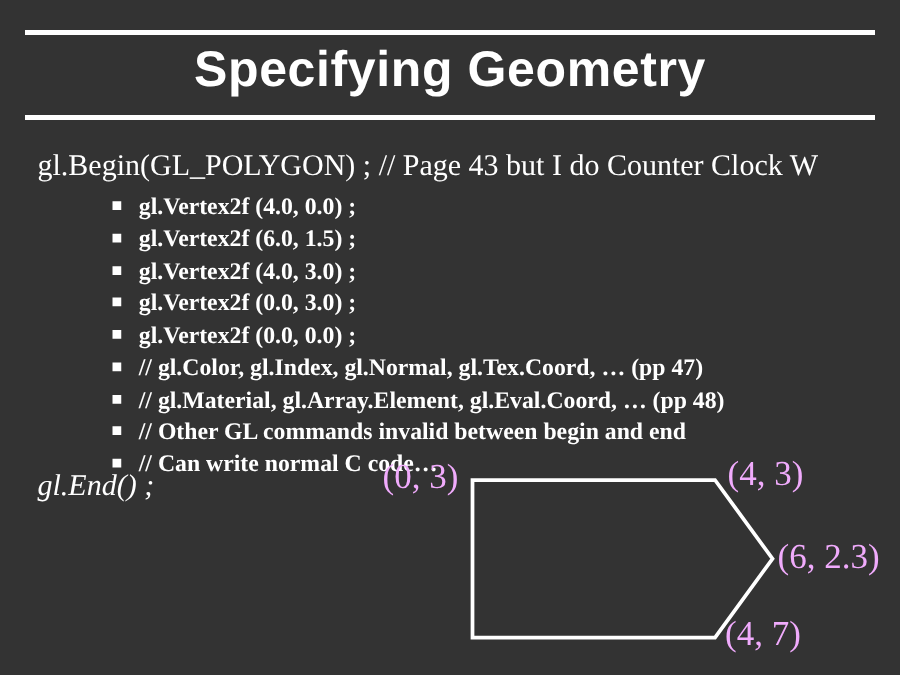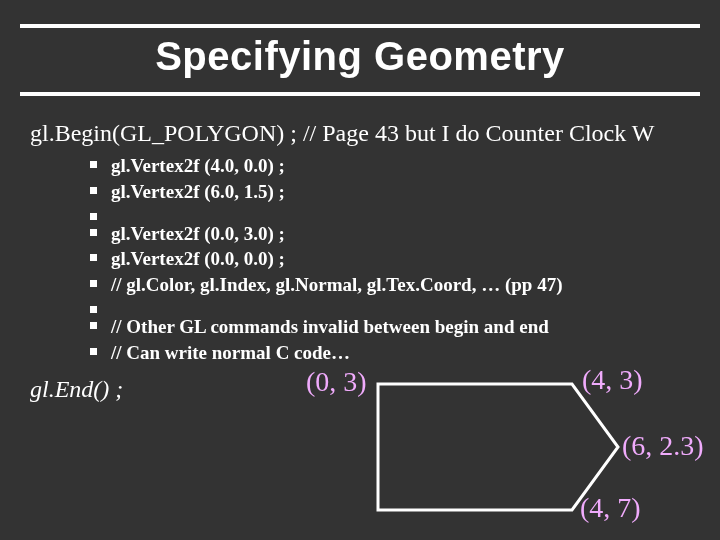--- a/index.html
+++ b/index.html
@@ -124,35 +124,37 @@
       <div class="bullet-row">
         <span class="bullet-square"></span>
         <span class="bullet-text">gl.Vertex2f (4.0, 0.0) ;</span>
       </div>
       <div class="bullet-row">
         <span class="bullet-square"></span>
         <span class="bullet-text">gl.Vertex2f (6.0, 1.5) ;</span>
       </div>
       <div class="bullet-row">
         <span class="bullet-square"></span>
+        <span class="bullet-text">gl.Vertex2f (4.0, 3.0) ;</span>
       </div>
       <div class="bullet-row">
         <span class="bullet-square"></span>
         <span class="bullet-text">gl.Vertex2f (0.0, 3.0) ;</span>
       </div>
       <div class="bullet-row">
         <span class="bullet-square"></span>
         <span class="bullet-text">gl.Vertex2f (0.0, 0.0) ;</span>
       </div>
       <div class="bullet-row">
         <span class="bullet-square"></span>
         <span class="bullet-text">// gl.Color, gl.Index, gl.Normal, gl.Tex.Coord, … (pp 47)</span>
       </div>
       <div class="bullet-row">
         <span class="bullet-square"></span>
+        <span class="bullet-text">// gl.Material, gl.Array.Element, gl.Eval.Coord, … (pp 48)</span>
       </div>
       <div class="bullet-row">
         <span class="bullet-square"></span>
         <span class="bullet-text">// Other GL commands invalid between begin and end</span>
       </div>
       <div class="bullet-row">
         <span class="bullet-square"></span>
         <span class="bullet-text">// Can write normal C code…</span>
       </div>
     </div>

